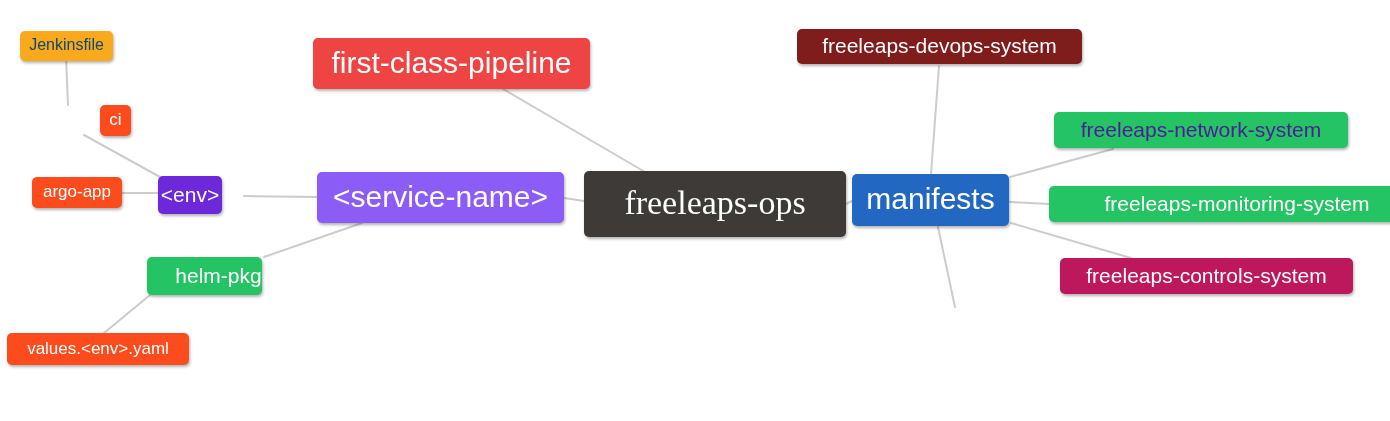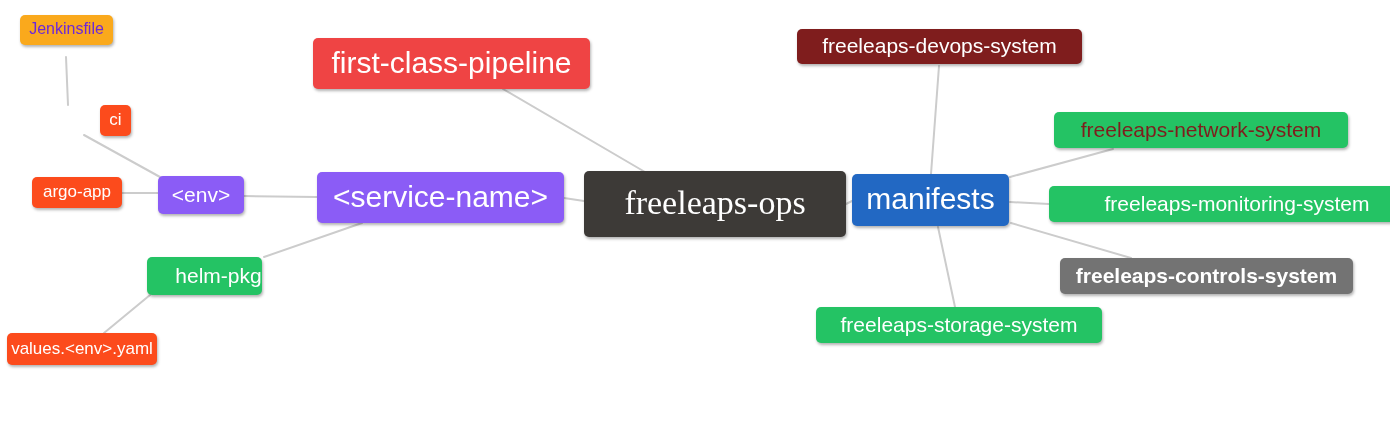--- a/index.html
+++ b/index.html
@@ -65,46 +65,43 @@
     </div>
     <div class="node" style="left: 313px; top: 38px; width: 277px; height: 51px; background: #ef4444; font-size: 30px; color: rgb(255, 255, 255);">
       <span>first-class-pipeline</span>
     </div>
     <div class="node" style="left: 317px; top: 172px; width: 247px; height: 51px; background: #8b5cf6; font-size: 30px; color: rgb(255, 255, 255);">
       <span>&lt;service-name&gt;</span>
     </div>
     <div class="node" style="left: 852px; top: 174px; width: 157px; height: 52px; background: rgb(34, 104, 195); font-size: 30px; color: rgb(255, 255, 255);">
       <span>manifests</span>
     </div>
-    <div class="node" style="left: 158px; top: 176px; width: 86px; height: 38px; background: #8b5cf6; font-size: 21px; color: rgb(255, 255, 255);">
+    <div class="node" style="left: 158px; top: 176px; width: 64px; height: 38px; background: #6d28d9; font-size: 21px; color: rgb(255, 255, 255);">
       <span>&lt;env&gt;</span>
     </div>
     <div class="node" style="left: 147px; top: 257px; width: 115px; height: 38px; background: rgb(36, 195, 100); font-size: 21px; color: rgb(255, 255, 255); padding-left: 28px;">
       <span>helm-pkg</span>
     </div>
     <div class="node" style="left: 797px; top: 29px; width: 285px; height: 35px; background: #7f1d1d; font-size: 21px; color: rgb(255, 255, 255);">
       <span>freeleaps-devops-system</span>
     </div>
-    <div class="node" style="left: 1054px; top: 112px; width: 294px; height: 36px; background: rgb(36, 195, 100); font-size: 21px; color: #7f1d1d;">
+    <div class="node" style="left: 1054px; top: 112px; width: 294px; height: 36px; background: rgb(36, 195, 100); font-size: 21px; color: #4c1d95;">
       <span>freeleaps-network-system</span>
     </div>
     <div class="node" style="left: 1049px; top: 186px; width: 376px; height: 36px; background: rgb(36, 195, 100); font-size: 21px; color: rgb(255, 255, 255);">
       <span>freeleaps-monitoring-system</span>
     </div>
-    <div class="node" style="left: 1060px; top: 258px; width: 293px; height: 36px; background: #737373; font-size: 21px; color: rgb(255, 255, 255); font-weight: bold;">
+    <div class="node" style="left: 1060px; top: 258px; width: 293px; height: 36px; background: #be185d; font-size: 21px; color: rgb(255, 255, 255);">
       <span>freeleaps-controls-system</span>
-    </div>
-    <div class="node" style="left: 816px; top: 307px; width: 286px; height: 36px; background: rgb(36, 195, 100); font-size: 21px; color: rgb(255, 255, 255);">
-      <span>freeleaps-storage-system</span>
     </div>
     <div class="node" style="left: 53px; top: 105px; width: 31px; height: 31px; background: rgb(252, 75, 28); font-size: 17px; color: rgb(255, 255, 255); margin-left: 47px;">
       <span>ci</span>
     </div>
     <div class="node" style="left: 32px; top: 177px; width: 90px; height: 31px; background: rgb(252, 75, 28); font-size: 17px; color: rgb(255, 255, 255);">
       <span>argo-app</span>
     </div>
-    <div class="node" style="left: 7px; top: 333px; width: 150px; height: 32px; background: rgb(252, 75, 28); font-size: 17px; color: rgb(255, 255, 255);">
+    <div class="node" style="left: 7px; top: 333px; width: 182px; height: 32px; background: rgb(252, 75, 28); font-size: 17px; color: rgb(255, 255, 255);">
       <span>values.&lt;env&gt;.yaml</span>
     </div>
-    <div class="node" style="left: 20px; top: 15px; width: 93px; height: 30px; background: rgb(250, 169, 28); font-size: 16px; color: #6d28d9;">
+    <div class="node" style="left: 20px; top: 31px; width: 93px; height: 30px; background: rgb(250, 169, 28); font-size: 16px; color: #0c4a6e;">
       <span>Jenkinsfile</span>
     </div>
   </div>
 
 </body></html>

